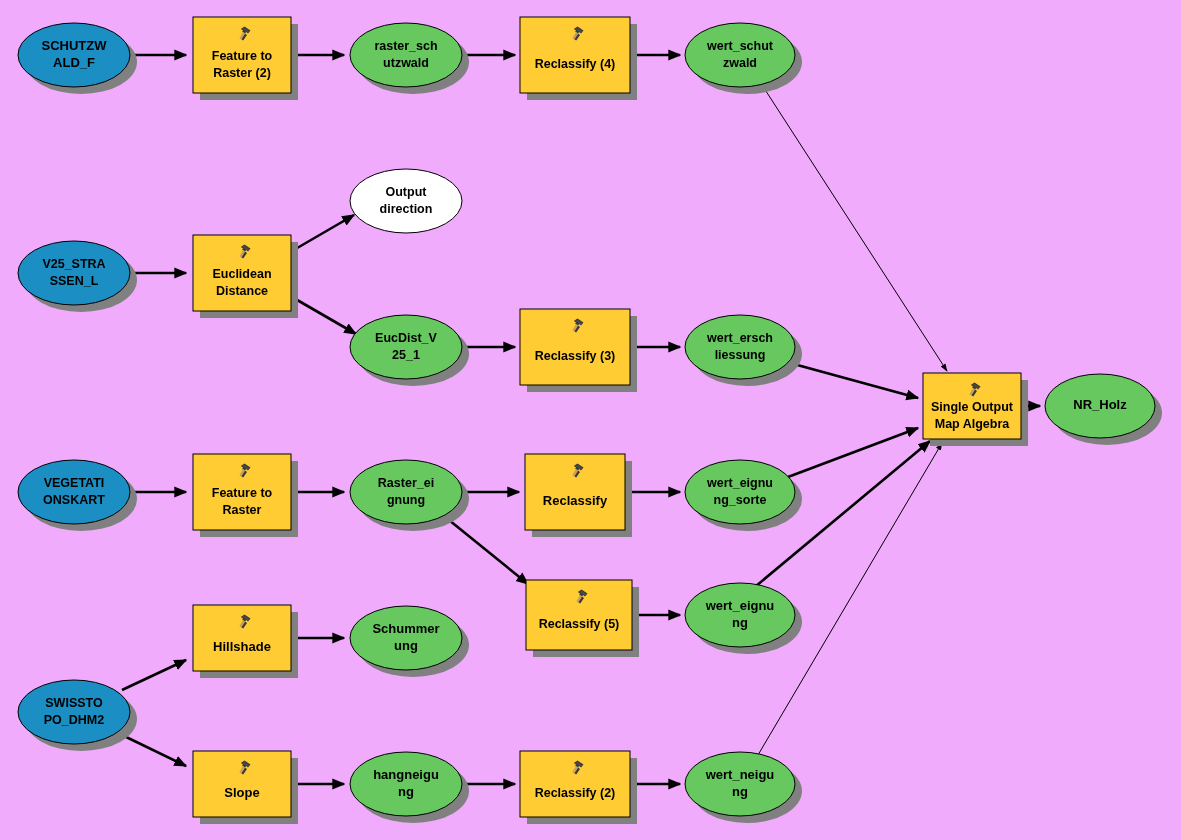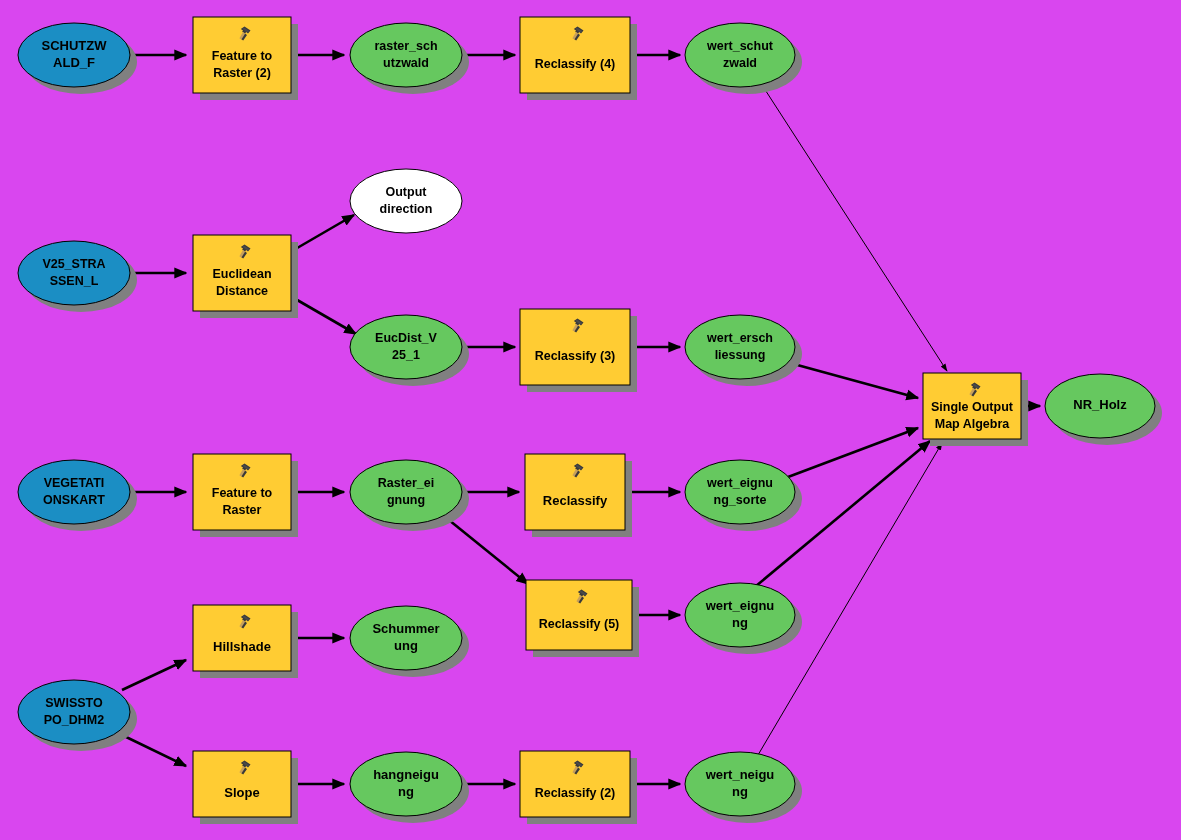--- a/index.html
+++ b/index.html
@@ -6,21 +6,21 @@
   html, body {
     margin: 0;
     padding: 0;
     background: #ffffff;
     font-family: "Liberation Sans", sans-serif;
   }
   #canvas-wrap {
     position: relative;
     width: 1181px;
     height: 840px;
-    background: #d946ef;
+    background: #f0abfc;
     overflow: hidden;
   }
   svg#model-canvas {
     display: block;
     width: 1181px;
     height: 840px;
   }
   .node-label {
     font-family: "Liberation Sans", sans-serif;
     font-size: 13px;

